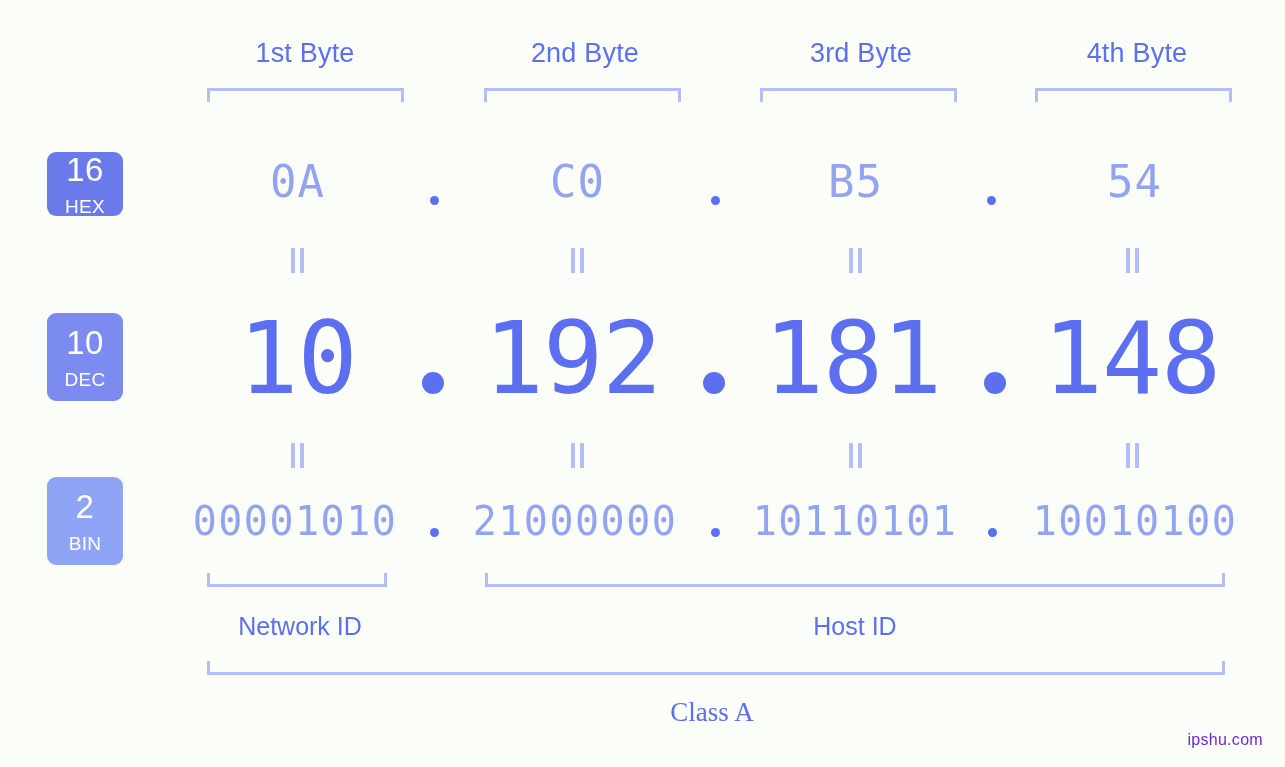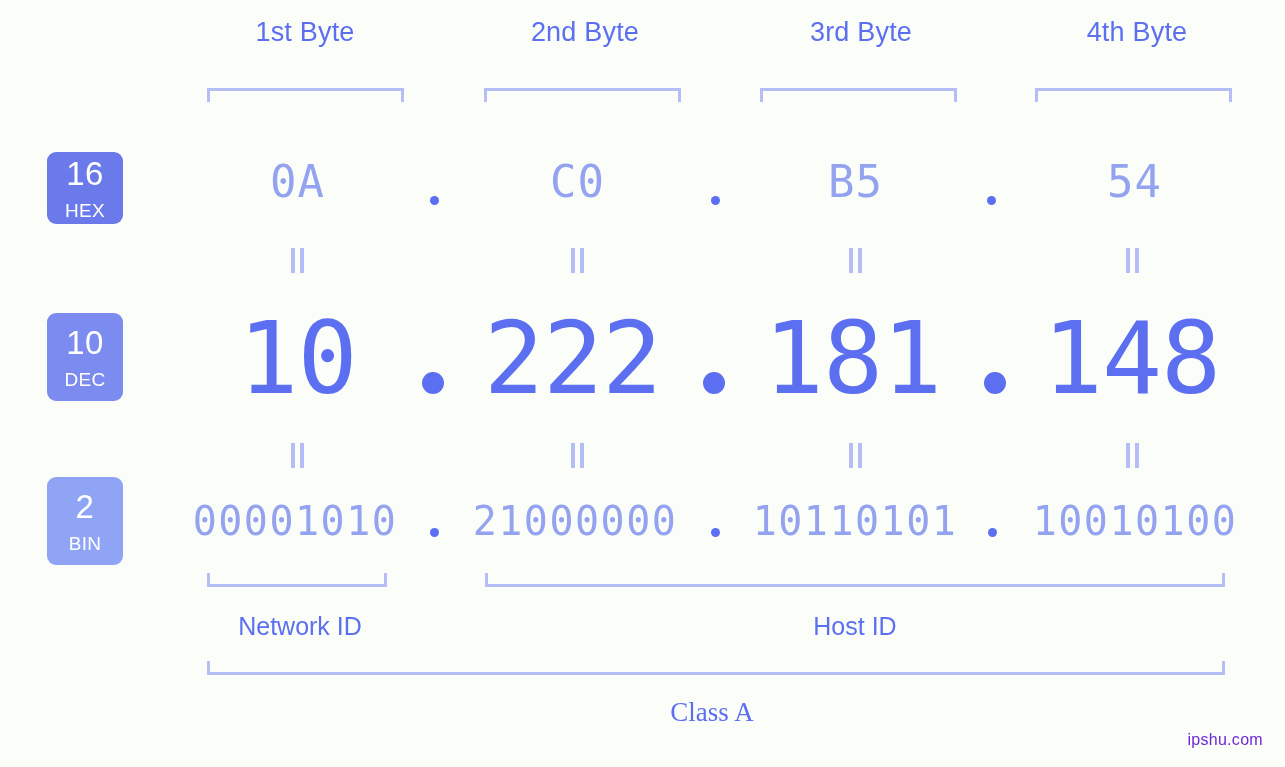--- a/index.html
+++ b/index.html
@@ -17,21 +17,21 @@
 
   #canvas {
     position: relative;
     width: 1285px;
     height: 767px;
   }
 
   
   .byte-header {
     position: absolute;
-    top: 17px;
+    top: 38px;
     text-align: center;
     font-size: 27px;
     color: #5b6ff0;
     font-family: "Liberation Sans", sans-serif;
     letter-spacing: 0.2px;
     white-space: nowrap;
   }
 
   
   .bracket-down {
@@ -74,21 +74,21 @@
     font-weight: 400;
     letter-spacing: 0.5px;
   }
   .badge .radix-name {
     font-size: 19px;
     font-weight: 400;
     margin-top: 11px;
     letter-spacing: 0.3px;
   }
 
-  #badge-hex { top: 152px; height: 72px; background: #6b7aea; }
+  #badge-hex { top: 152px; height: 64px; background: #6b7aea; }
   #badge-dec { top: 313px; height: 88px; background: #7b8bef; }
   #badge-bin { top: 477px; height: 88px; background: #8fa4f5; }
 
   
   .value-cell {
     position: absolute;
     text-align: center;
     white-space: nowrap;
     font-family: "DejaVu Sans Mono", monospace;
   }
@@ -222,21 +222,21 @@
       <i class="b"></i>
     </div>
   <div class="eq eq-top" style="left:1126px;">
       <i class="a"></i>
       <i class="b"></i>
     </div>
 
   <div class="row-dec">
     <div class="value-cell" style="left:190px; width:215px;">10</div>
     <div class="dot dot-dec" style="left:422px;"></div>
-    <div class="value-cell" style="left:465px; width:215px;">222</div>
+    <div class="value-cell" style="left:465px; width:215px;">192</div>
     <div class="dot dot-dec" style="left:703px;"></div>
     <div class="value-cell" style="left:745px; width:215px;">181</div>
     <div class="dot dot-dec" style="left:984px;"></div>
     <div class="value-cell" style="left:1024px; width:215px;">148</div>
   </div>
 
   <div class="eq eq-bot" style="left:291px;">
       <i class="a"></i>
       <i class="b"></i>
     </div>

